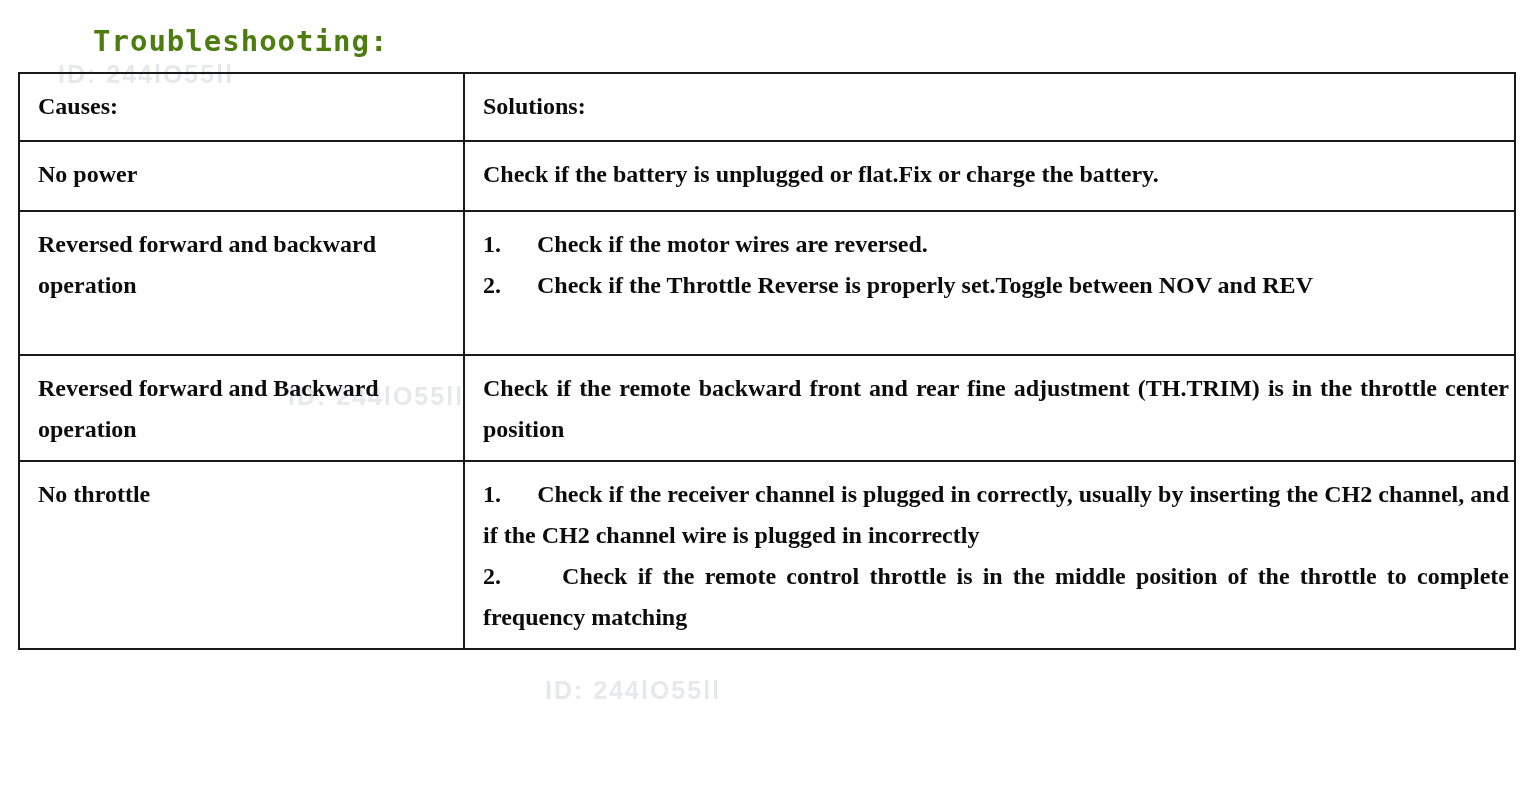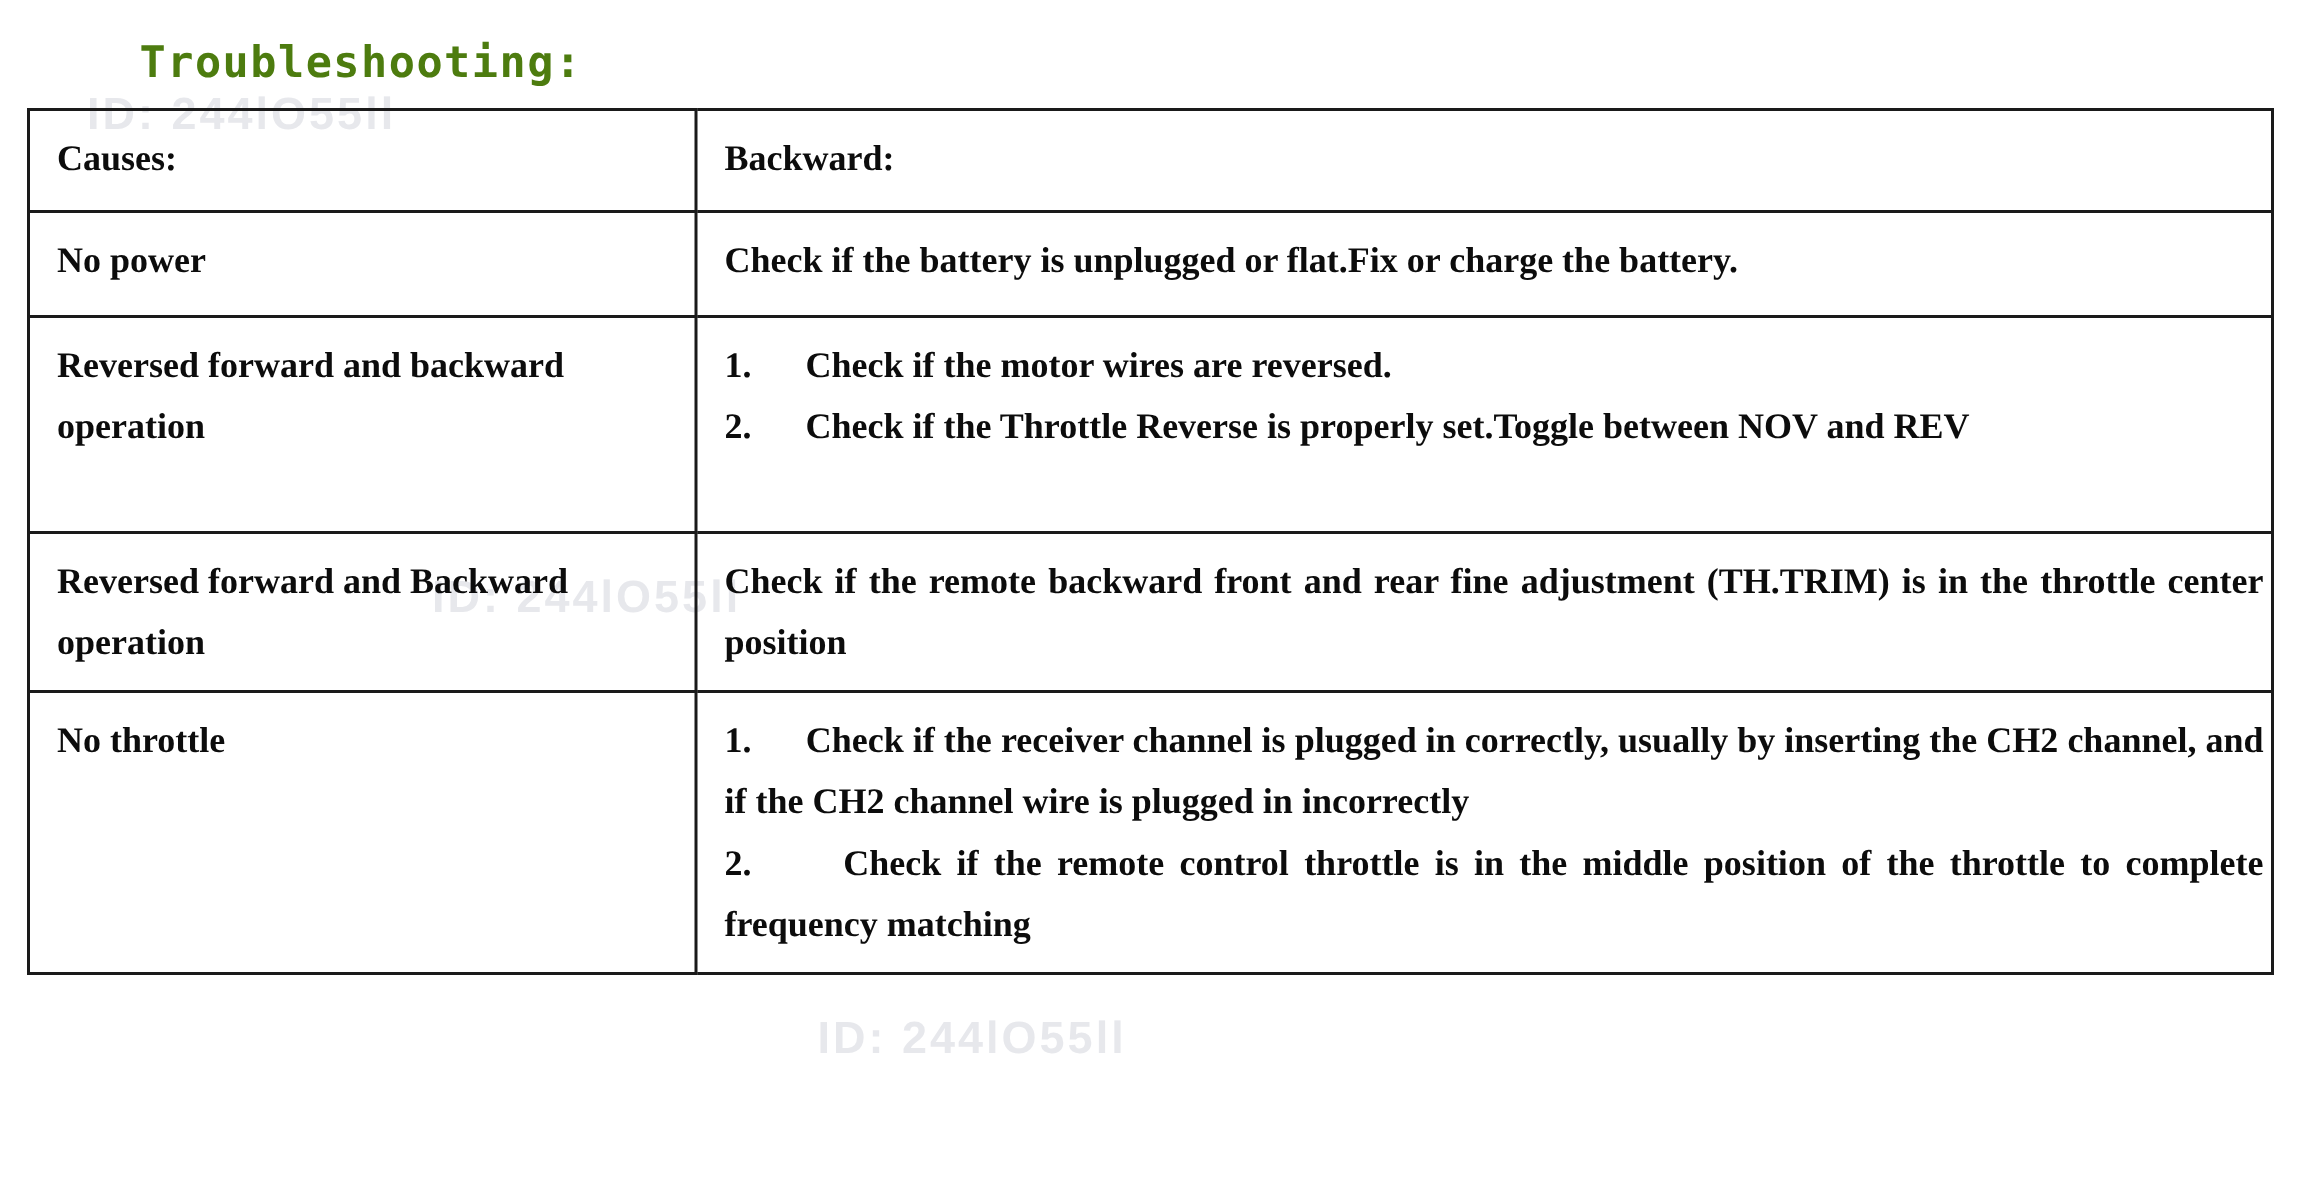--- a/index.html
+++ b/index.html
@@ -59,21 +59,21 @@
   .cell-text { margin: 0; }
   .justify { text-align: justify; }
   p.sol-line {
     margin: 0;
     text-align: justify;
   }
   .watermark {
     position: absolute;
     font-family: "Liberation Sans", sans-serif;
     font-weight: bold;
-    font-size: 30px;
+    font-size: 25px;
     color: rgba(120, 130, 150, 0.18);
     letter-spacing: 2px;
     pointer-events: none;
     white-space: nowrap;
   }
   .wm-1 { left: 58px;  top: 60px; }
   .wm-2 { left: 288px; top: 382px; }
   .wm-3 { left: 545px; top: 676px; }
 </style>
 </head>
@@ -91,21 +91,21 @@
     <colgroup>
       <col class="c-causes">
       <col class="c-solutions">
     </colgroup>
     <tbody>
       <tr class="r-header">
         <td>
           <p class="cell-text">Causes:</p>
         </td>
         <td class="sol-cell">
-          <p class="cell-text">Backward:</p>
+          <p class="cell-text">Solutions:</p>
         </td>
       </tr>
 
       <tr class="r-1">
         <td>
           <p class="cell-text">No power</p>
         </td>
         <td class="sol-cell">
           <p class="sol-line">Check if the battery is unplugged or flat.Fix or charge the battery.</p>
         </td>

